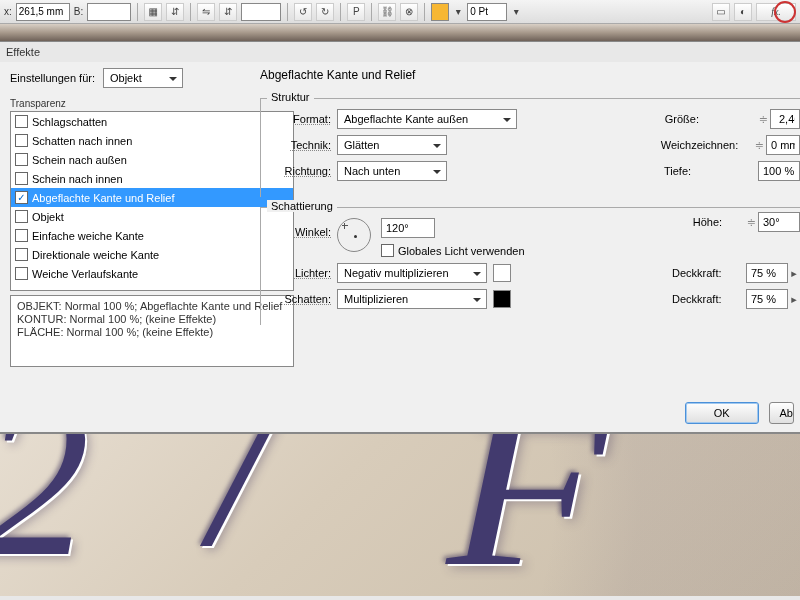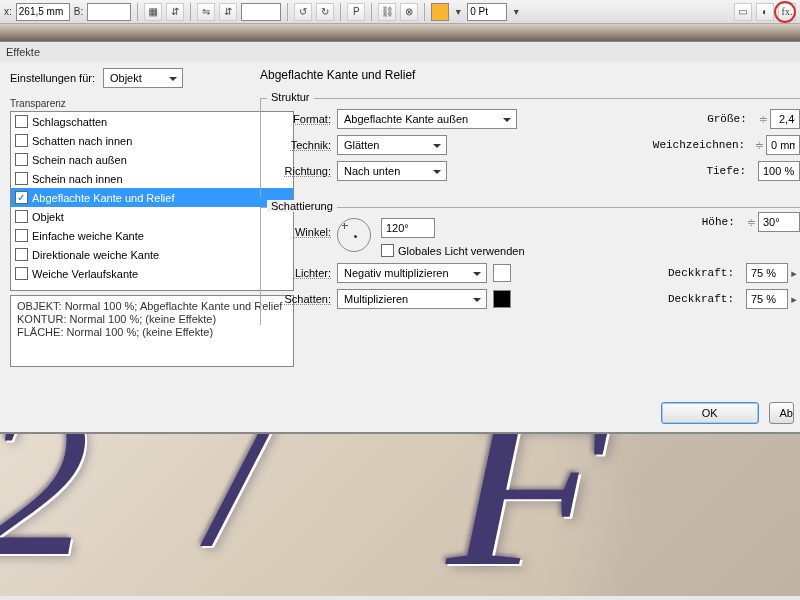--- a/index.html
+++ b/index.html
@@ -32,39 +32,39 @@
 .listitem.selected .chk { color: #0066cc; background: #fff; }
 
 .summary-box { margin-top: 4px; border: 1px solid #888; background: #fff; height: 72px; padding: 4px 6px; font-size: 10px; line-height: 13px; color: #333; }
 
 .right-col { position: absolute; left: 260px; top: 36px; right: 0; }
 .fieldset { border-top: 1px solid #aaa; border-left: 1px solid #aaa; padding: 10px 0 10px 10px; margin-bottom: 10px; position: relative; }
 .fieldset .legend { position: absolute; top: -8px; left: 6px; background: #f0f0f0; padding: 0 4px; font-size: 11px; }
 .frow { display: flex; align-items: center; margin-bottom: 6px; }
 .flabel { width: 60px; text-align: right; margin-right: 6px; text-decoration: underline dotted #888 1px; text-underline-offset: 1px; }
 .input-sm { width: 42px; height: 20px; border: 1px solid #888; padding: 0 4px; background: #fff; }
-.rlabel { width: 90px; text-align: right; margin-right: 12px; font-family: Liberation Mono, monospace; }
+.rlabel { width: 90px; margin-right: 4px; }
 .right-grp { position: absolute; right: 0; display: flex; align-items: center; }
 
 .angle-widget { width: 34px; height: 34px; border: 1px solid #888; border-radius: 50%; position: relative; margin-right: 10px; }
 .angle-widget .cross { position: absolute; left: 4px; top: 4px; width: 6px; height: 6px; }
 .angle-widget .cross::before,.angle-widget .cross::after { content:""; position:absolute; background:#555; }
 .angle-widget .cross::before { left:2px; top:0; width:1px; height:6px; }
 .angle-widget .cross::after { left:0; top:2px; width:6px; height:1px; }
 .angle-widget .dot { position:absolute; width:3px; height:3px; background:#333; border-radius:50%; left:16px; top:16px; }
 
 .swatch { width: 18px; height: 18px; border: 1px solid #888; margin-left: 6px; }
 .swatch.white { background:#fff; }
 .swatch.black { background:#000; }
 
 .chk-inline { width: 13px; height: 13px; border: 1px solid #666; background:#fff; margin-right: 4px; }
 
 .buttons { position: absolute; right: 6px; bottom: 8px; display: flex; gap: 10px; }
 .btn { height: 22px; border: 1px solid #888; background: linear-gradient(#fefefe,#e0e0e0); padding: 0 20px; border-radius: 3px; cursor: pointer; display: flex; align-items: center; }
-.btn.ok { border: 1px solid #4a90d9; box-shadow: 0 0 0 1px #a0c8ef inset; padding: 0 40px; text-align: right; }
+.btn.ok { border: 1px solid #4a90d9; box-shadow: 0 0 0 1px #a0c8ef inset; padding: 0 28px; text-align: right; }
 
 .preview { height: 164px; background: linear-gradient(135deg,#e6ddd0 0%,#d8ccba 40%,#cabda9 100%); border-top: 2px solid #888; position: relative; overflow: hidden; }
 .preview::before { content:""; position:absolute; inset:0; background: radial-gradient(circle at 30% 40%, rgba(0,0,0,0) 55%, rgba(70,60,100,0.08) 70%); }
 .glyph { position: absolute; font-size: 220px; font-family: Georgia, serif; font-style: italic; color: #423a6e; text-shadow: 2px 2px 0 #fff, -2px -2px 4px rgba(60,50,90,0.5), 4px 4px 10px rgba(60,50,90,.35); }
 .g1 { left: -20px; top: -80px; }
 .g2 { left: 210px; top: -90px; }
 .g3 { left: 460px; top: -70px; transform: scaleX(1.2); }
 
 .fx-circle { position: absolute; right: 4px; top: 1px; width: 22px; height: 22px; border: 2px solid #c33; border-radius: 50%; pointer-events: none; }
 </style>
@@ -92,21 +92,21 @@
   <span class="ticon">⛓</span>
   <span class="ticon">⊗</span>
   <span class="tsep"></span>
   <span class="tcolor"></span>
   <span class="ticon" style="width:10px;border:none;background:none">▾</span>
   <input class="tfield" style="width: 40px;" value="0 Pt">
   <span class="ticon" style="width:10px;border:none;background:none">▾</span>
   <span style="flex:1"></span>
   <span class="ticon">▭</span>
   <span class="ticon">◐</span>
-  <span class="ticon" style="font-family:serif;width:18px">fx.</span>
+  <span class="ticon" style="font-style:italic;font-family:serif;width:40px">fx.</span>
   <div class="fx-circle"></div>
 </div>
 <div class="grad-strip"></div>
 
 <div class="panel-title">Effekte</div>
 
 <div class="dialog">
 
   <div class="row-top">
     <span class="label">Einstellungen für:</span>

